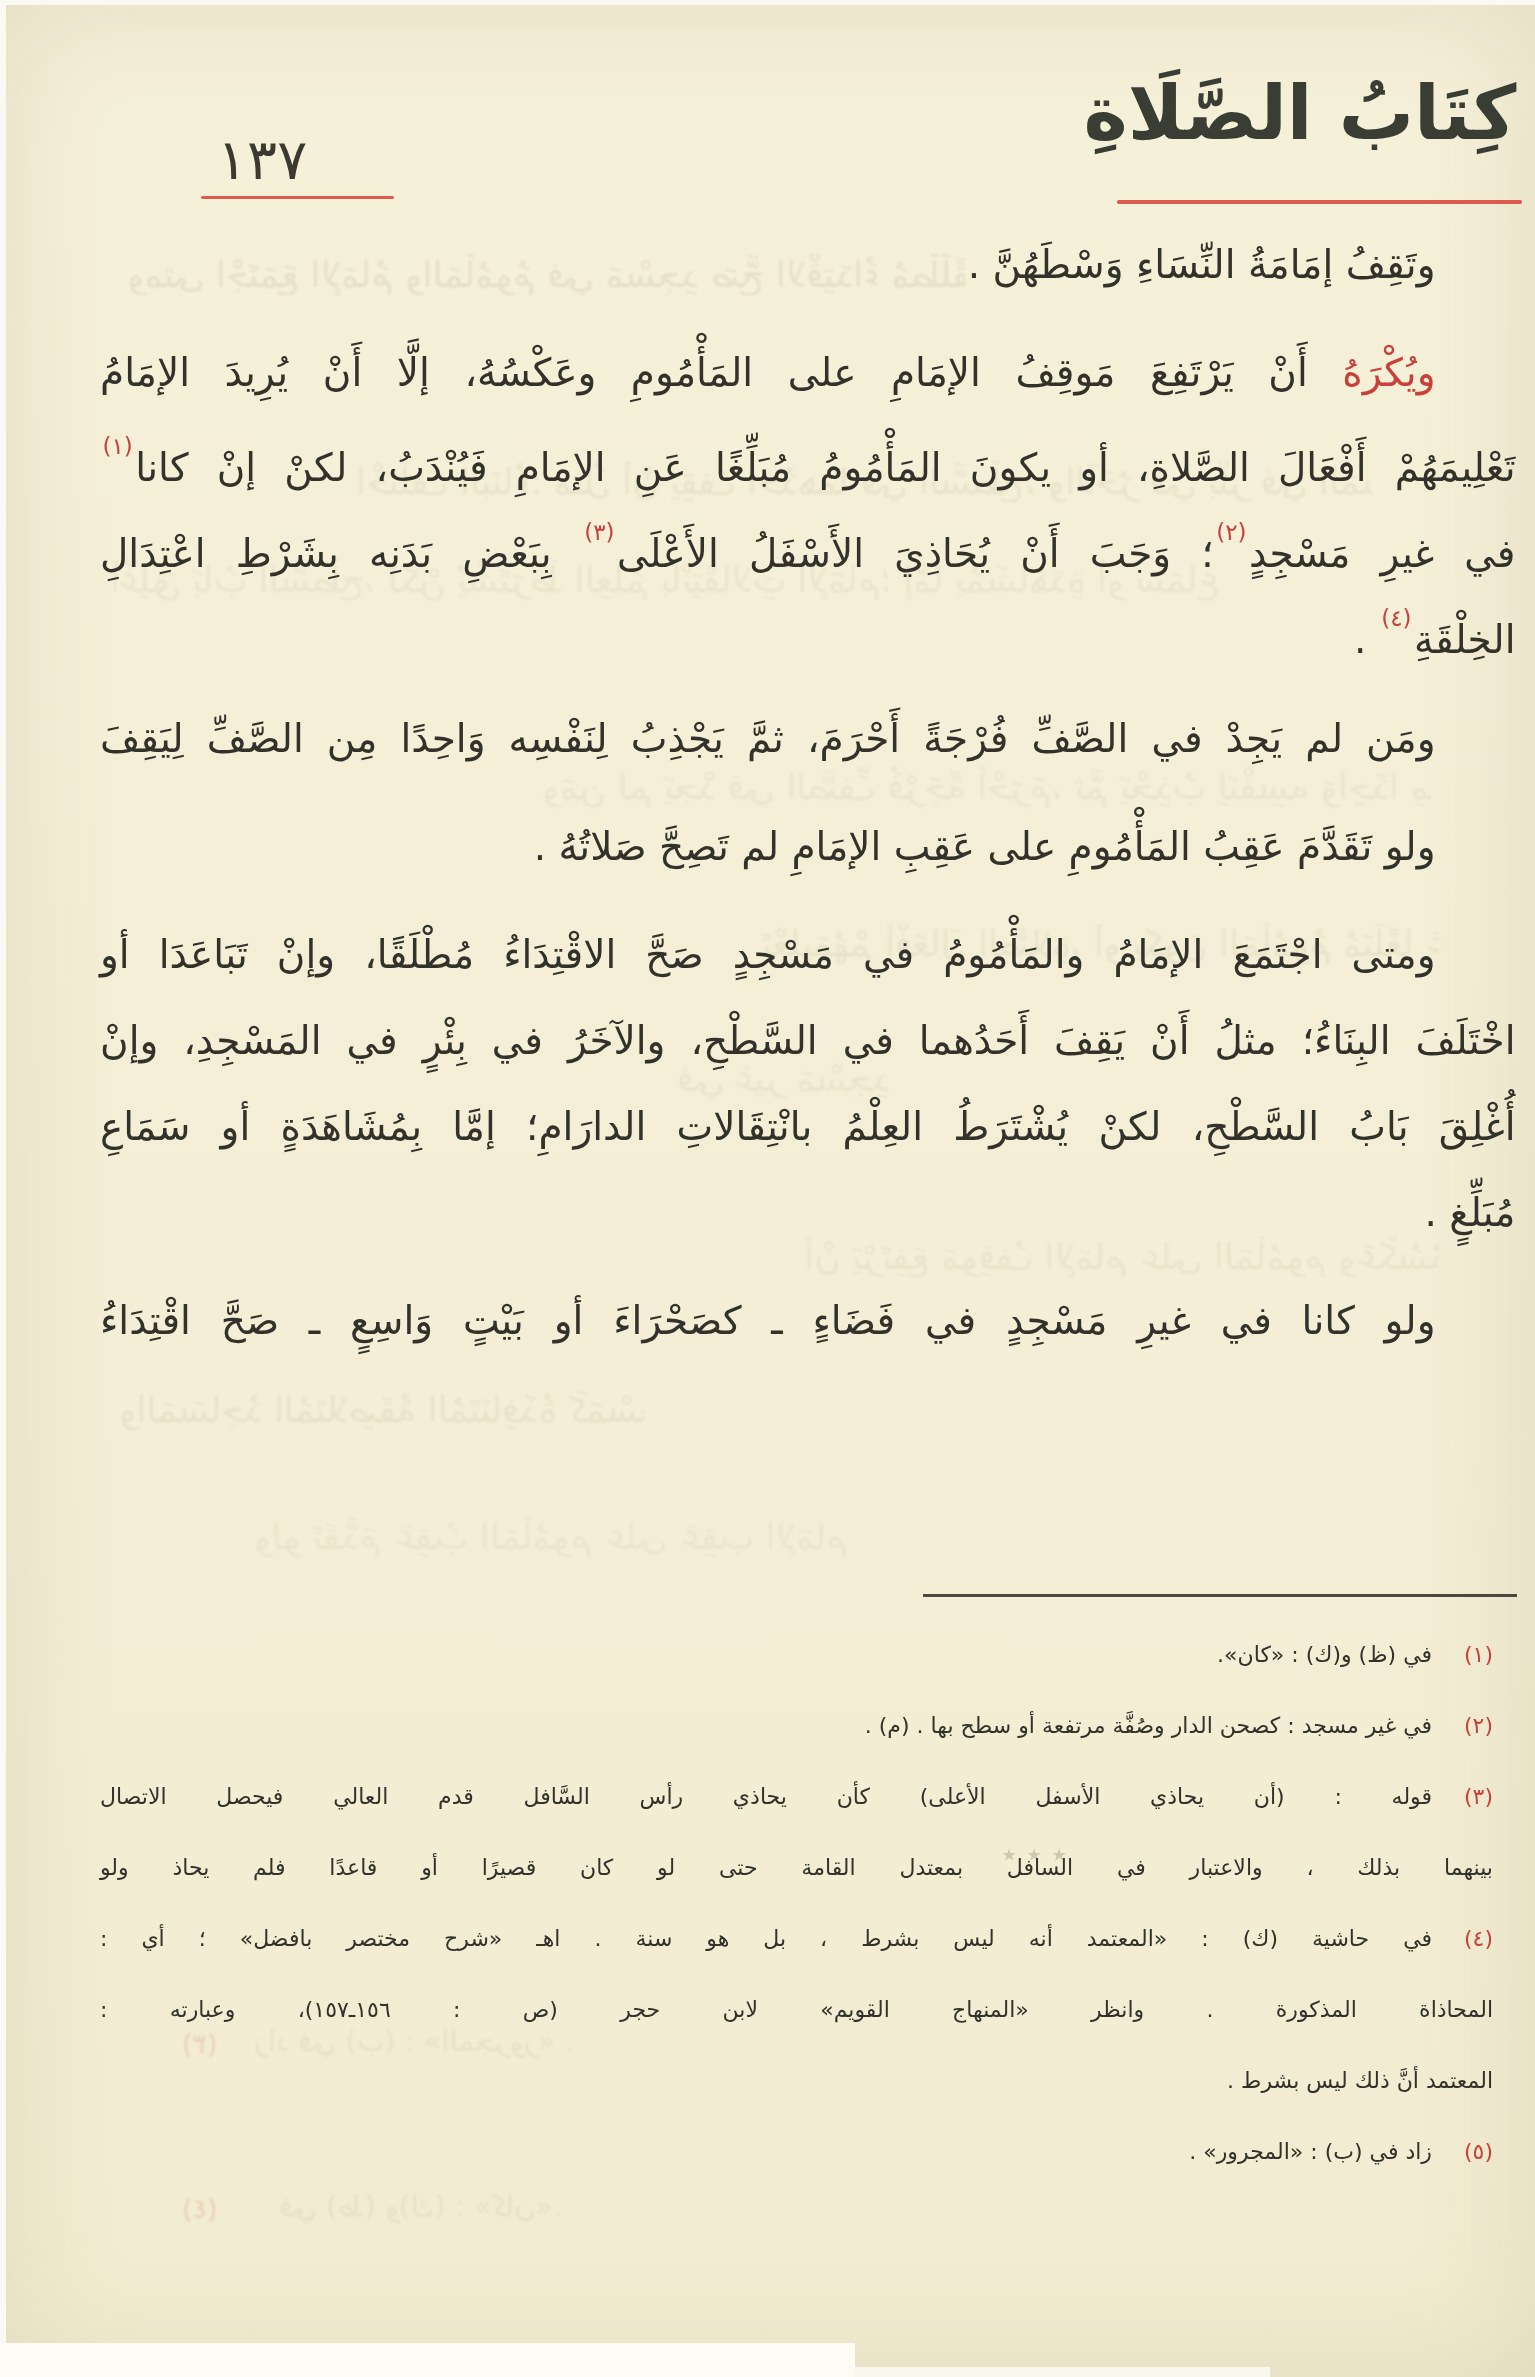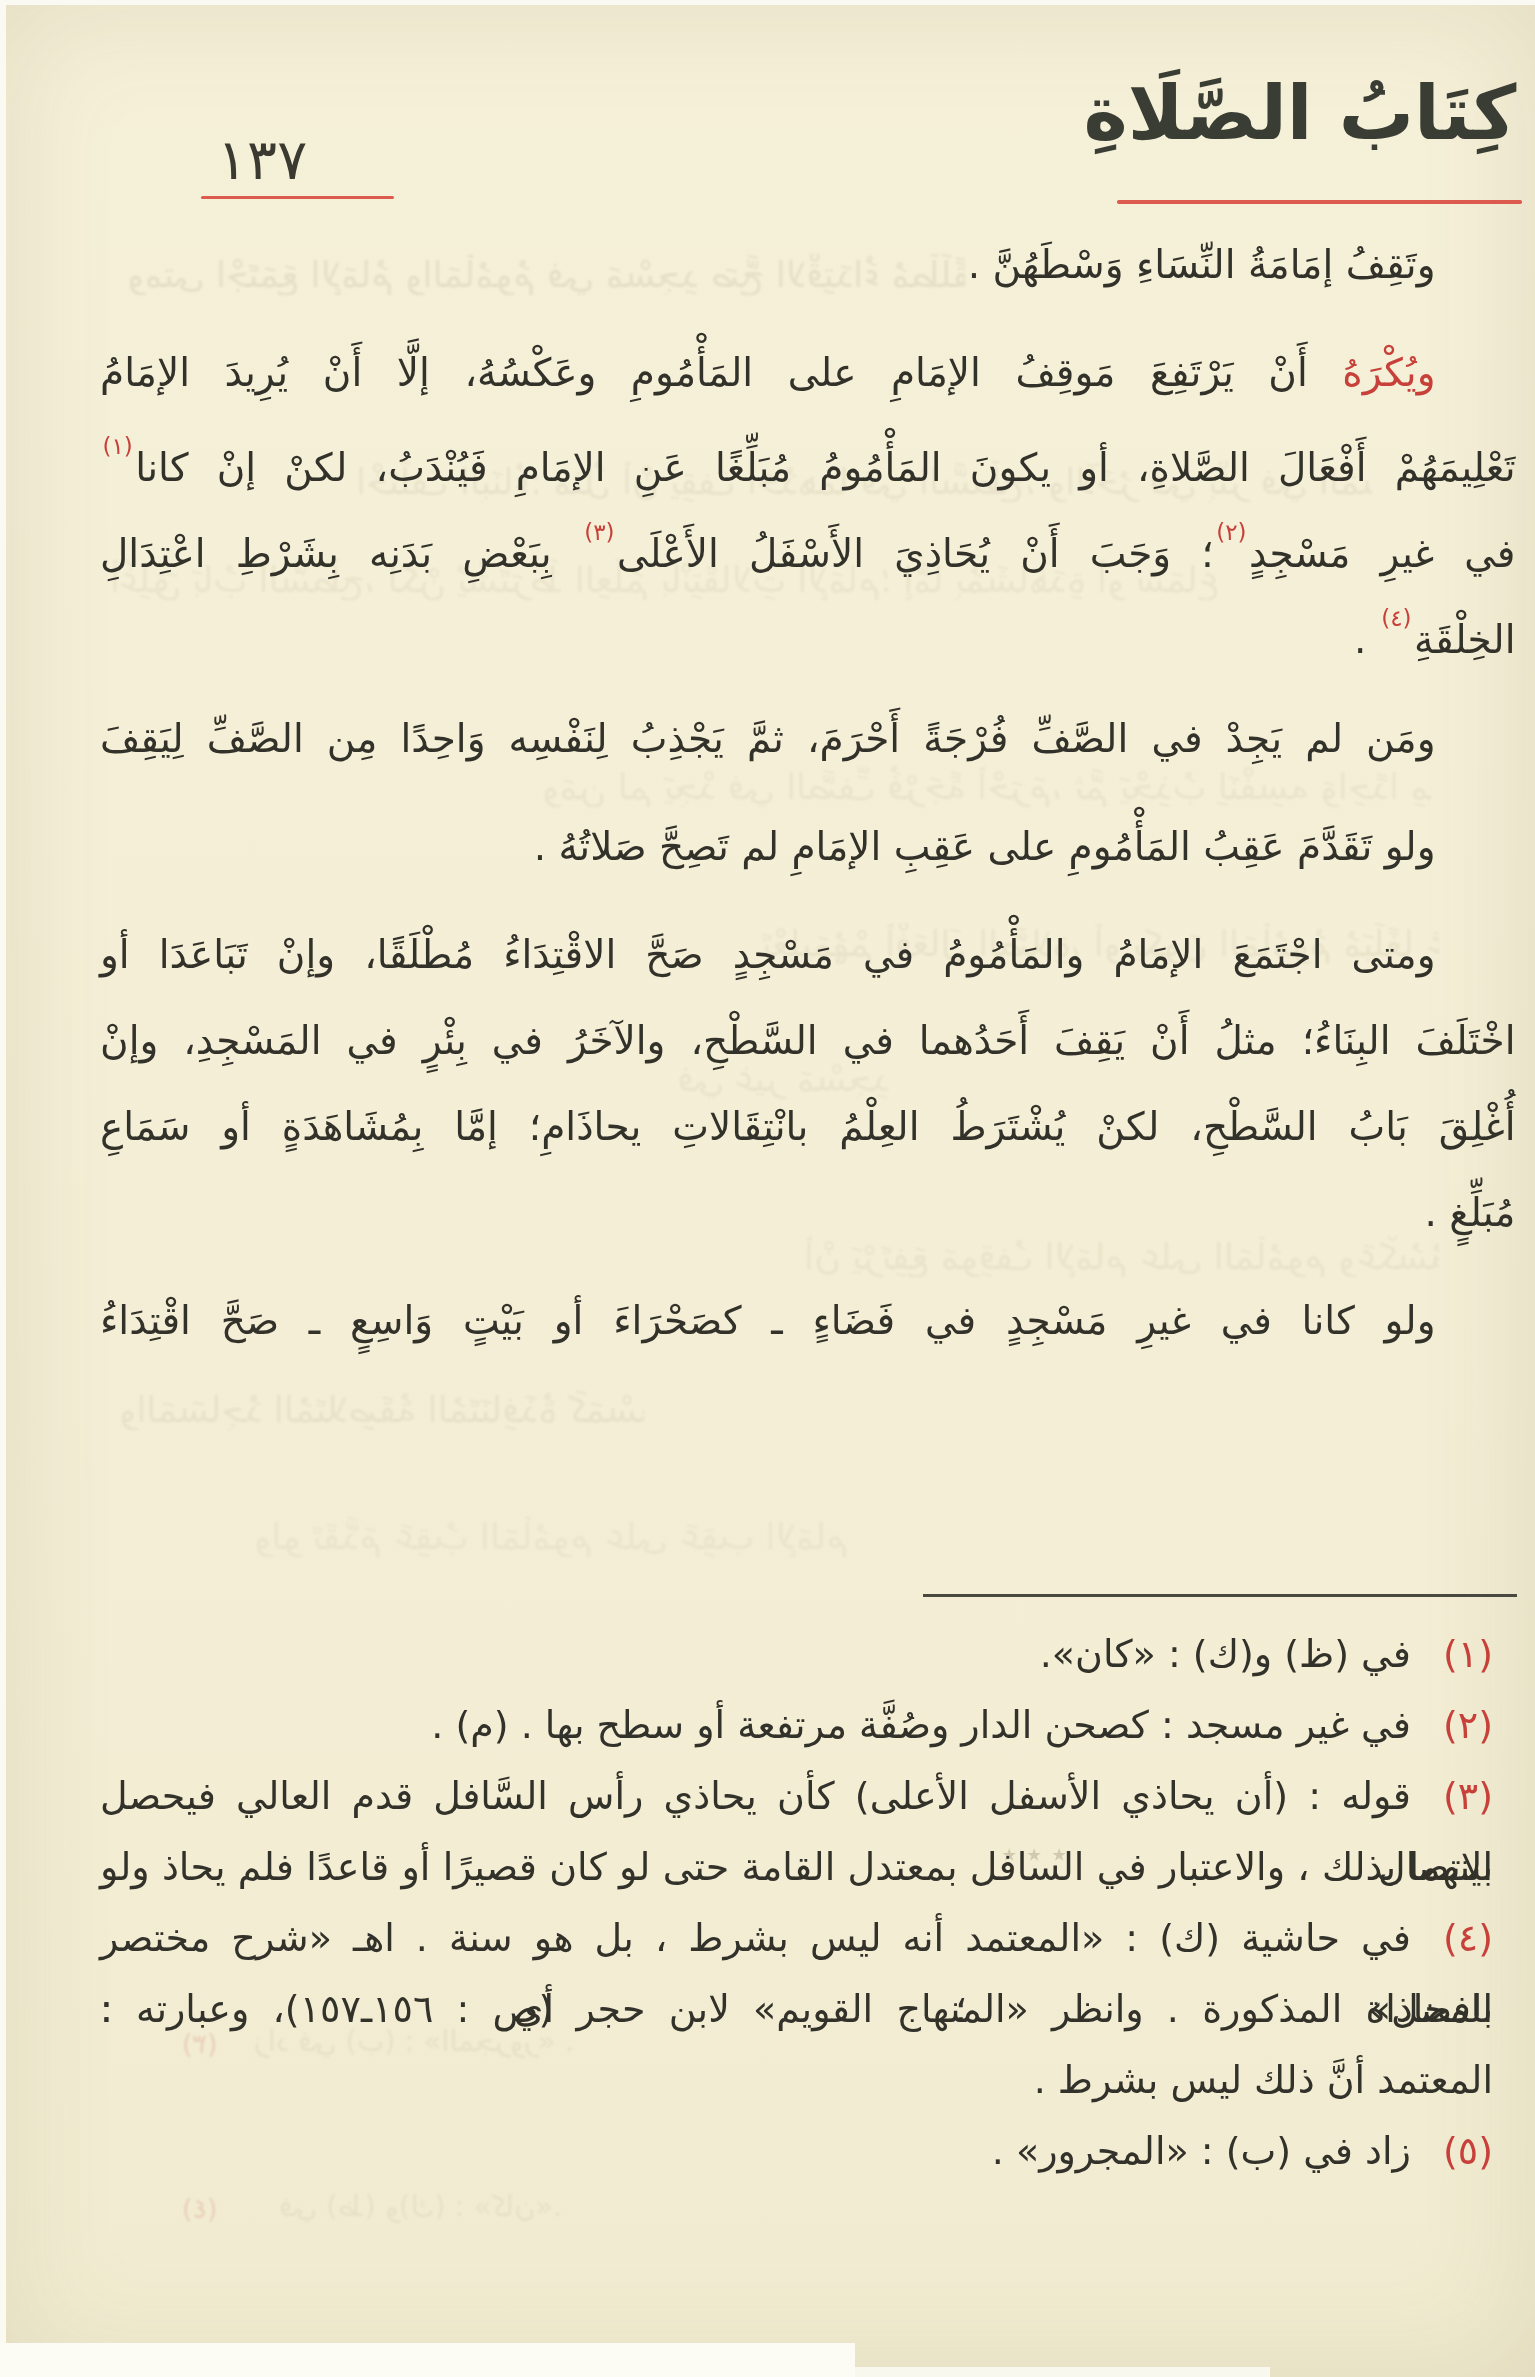--- a/index.html
+++ b/index.html
@@ -56,21 +56,21 @@
   .red{color:#c8403a;}
   sup.fnref{
     color:#c8403a;font-size:23px;
     position:relative;top:-13.5px;padding:0 2.5px;
   }
 
   
   .separator{position:absolute;top:1594px;right:18px;width:594px;height:3.4px;background:#4a493f;}
   .footnotes{
     position:absolute;top:1619px;right:42px;left:100px;
-    direction:rtl;font-size:38px;color:#32312a;
+    direction:rtl;font-size:22px;color:#32312a;
   }
   .fn-line{line-height:71px;height:71px;}
   .fn-num{color:#c8403a;display:inline-block;margin-left:32px;}
 </style>
 </head>
 <body>
 
 <div class="page">
 
   <div class="ghost" style="top:254px;left:127px;width:838px;">ومتى اجْتَمَعَ الإمَامُ والمَأْمُومُ في مَسْجِدٍ صَحَّ الاقْتِدَاءُ مُطْلَقًا، وإنْ تَبَاعَدَا أو</div>
@@ -96,21 +96,21 @@
   <div class="main">
     <div class="ln rgt ind"><span>وتَقِفُ إمَامَةُ النِّسَاءِ وَسْطَهُنَّ .</span></div>
     <div class="ln jst ind gap"><span class="red">ويُكْرَهُ</span><span> أَنْ يَرْتَفِعَ مَوقِفُ الإمَامِ على المَأْمُومِ وعَكْسُهُ، إلَّا أَنْ يُرِيدَ الإمَامُ</span></div>
     <div class="ln jst"><span>تَعْلِيمَهُمْ أَفْعَالَ الصَّلاةِ، أو يكونَ المَأْمُومُ مُبَلِّغًا عَنِ الإمَامِ فَيُنْدَبُ، لكنْ إنْ كانا</span><sup class="fnref">(١)</sup></div>
     <div class="ln jst"><span>في غيرِ مَسْجِدٍ</span><sup class="fnref">(٢)</sup><span>؛ وَجَبَ أَنْ يُحَاذِيَ الأَسْفَلُ الأَعْلَى</span><sup class="fnref">(٣)</sup><span> بِبَعْضِ بَدَنِه بِشَرْطِ اعْتِدَالِ</span></div>
     <div class="ln rgt"><span>الخِلْقَةِ</span><sup class="fnref">(٤)</sup><span> .</span></div>
     <div class="ln jst ind gap"><span>ومَن لم يَجِدْ في الصَّفِّ فُرْجَةً أَحْرَمَ، ثمَّ يَجْذِبُ لِنَفْسِه وَاحِدًا مِن الصَّفِّ لِيَقِفَ</span></div>
     <div class="ln rgt ind gap"><span>ولو تَقَدَّمَ عَقِبُ المَأْمُومِ على عَقِبِ الإمَامِ لم تَصِحَّ صَلاتُهُ .</span></div>
     <div class="ln jst ind gap"><span>ومتى اجْتَمَعَ الإمَامُ والمَأْمُومُ في مَسْجِدٍ صَحَّ الاقْتِدَاءُ مُطْلَقًا، وإنْ تَبَاعَدَا أو</span></div>
     <div class="ln jst"><span>اخْتَلَفَ البِنَاءُ؛ مثلُ أَنْ يَقِفَ أَحَدُهما في السَّطْحِ، والآخَرُ في بِئْرٍ في المَسْجِدِ، وإنْ</span></div>
-    <div class="ln jst"><span>أُغْلِقَ بَابُ السَّطْحِ، لكنْ يُشْتَرَطُ العِلْمُ بانْتِقَالاتِ يحاذَامِ؛ إمَّا بِمُشَاهَدَةٍ أو سَمَاعِ</span></div>
+    <div class="ln jst"><span>أُغْلِقَ بَابُ السَّطْحِ، لكنْ يُشْتَرَطُ العِلْمُ بانْتِقَالاتِ الدارَامِ؛ إمَّا بِمُشَاهَدَةٍ أو سَمَاعِ</span></div>
     <div class="ln rgt"><span>مُبَلِّغٍ .</span></div>
     <div class="ln jst ind gap"><span>ولو كانا في غيرِ مَسْجِدٍ في فَضَاءٍ ـ كصَحْرَاءَ أو بَيْتٍ وَاسِعٍ ـ صَحَّ اقْتِدَاءُ</span></div>
   </div>
 
   <div class="separator"></div>
 
   <div class="footnotes">
     <div>
       <div class="fn-line rgt"><span class="fn-num">(١)</span><span>في (ظ) و(ك) : «كان».</span></div>
     </div>

